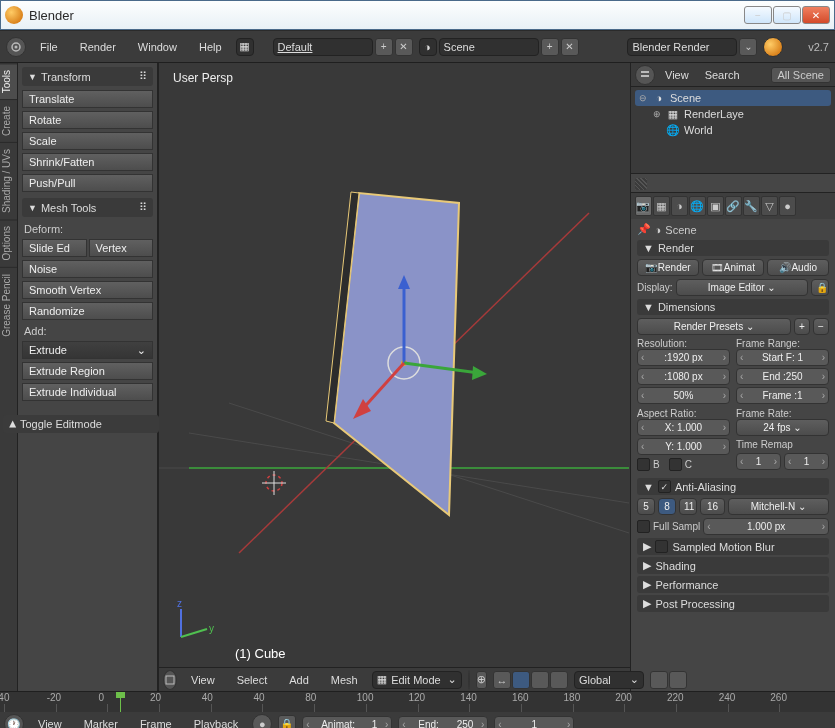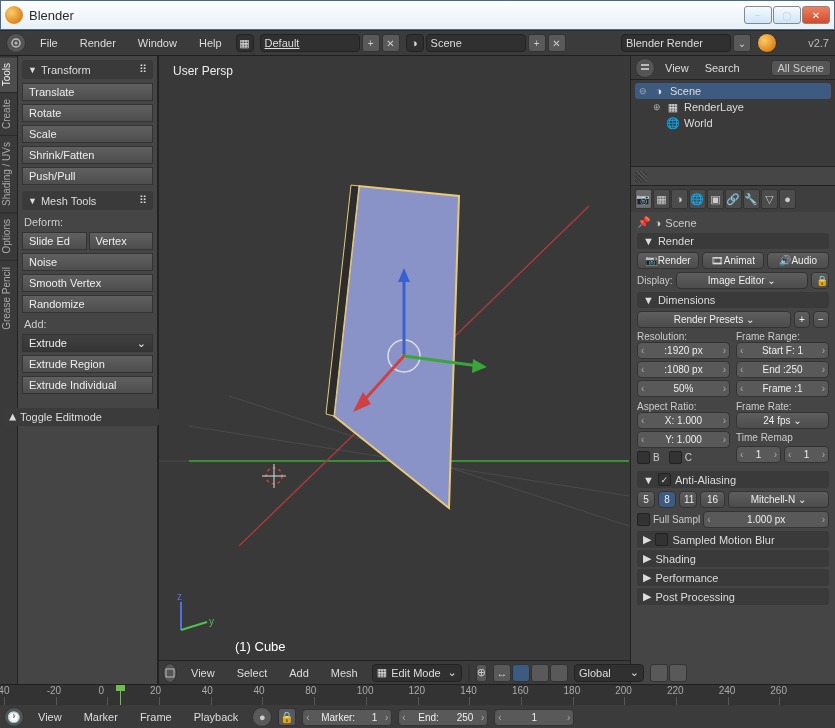--- a/index.html
+++ b/index.html
@@ -9,21 +9,21 @@
 .titlebar { height: 30px; background: linear-gradient(#fdfefe, #e8f0f6); display: flex; align-items: center; padding: 0 4px; border: 1px solid #4a6a8a; }
 .titlebar .app-icon { width: 18px; height: 18px; background: radial-gradient(circle at 35% 35%, #ffcc66, #cc6600); border-radius: 50%; margin-right: 6px; }
 .titlebar .title { color: #2a2a2a; font-size: 13px; flex: 1; }
 .titlebar .win-btns { display: flex; }
 .titlebar .win-btn { width: 28px; height: 18px; margin-left: 1px; border: 1px solid #888; border-radius: 3px; display: flex; align-items: center; justify-content: center; font-size: 10px; }
 .win-min { background: linear-gradient(#f5faff,#cfe6fb); }
 .win-max { background: linear-gradient(#f5faff,#cfe6fb); }
 .win-close { background: linear-gradient(#f08060,#d34a2a); width: 44px; color: #fff; }
 
 
-.topbar { height: 26px; background: #3b3b3b; border-top: 1px solid #2a2a2a; border-bottom: 1px solid #1f1f1f; display: flex; align-items: center; padding: 0 6px; gap: 6px; }
+.topbar { height: 33px; background: #3b3b3b; border-top: 1px solid #2a2a2a; border-bottom: 1px solid #1f1f1f; display: flex; align-items: center; padding: 0 6px; gap: 6px; }
 .round-btn { width: 20px; height: 20px; border-radius: 50%; background: #555; border: 1px solid #333; display:flex; align-items:center; justify-content:center;}
 .menu-item { color: #ddd; padding: 2px 8px; cursor: default; }
 .selector { display: flex; align-items: center; height: 18px; }
 .selector .box { background: #303030; border: 1px solid #222; border-radius: 4px; height: 18px; display: flex; align-items: center; padding: 0 4px; color: #ddd; }
 .selector .btn-sm { width: 18px; height: 18px; background: #595959; border: 1px solid #333; border-radius: 3px; margin-left: 2px; display:flex; align-items:center; justify-content:center; font-size:10px; }
 .version { color: #bbb; margin-left: auto; }
 
 
 .main { display: flex; height: 628px; }
 .left-tabs { width: 18px; background: #3a3a3a; border-right: 1px solid #222; display: flex; flex-direction: column; }
@@ -107,21 +107,21 @@
         <circle cx="6" cy="6" r="1.5" fill="#bbb"></circle>
       </svg>
   </div>
   <div class="menu-item">File</div>
   <div class="menu-item">Render</div>
   <div class="menu-item">Window</div>
   <div class="menu-item">Help</div>
 
   <div class="selector">
     <div class="box" style="width:18px; justify-content:center;">▦</div>
-    <div class="box" style="width:100px; margin-left:6px;text-decoration:underline;">Default</div>
+    <div class="box" style="width:100px; margin-left:19px;text-decoration:underline;">Default</div>
     <div class="btn-sm">+</div>
     <div class="btn-sm">✕</div>
   </div>
 
   <div class="selector">
     <div class="box" style="width:18px; justify-content:center;">◑</div>
     <div class="box" style="width:100px; margin-left:2px;">Scene</div>
     <div class="btn-sm">+</div>
     <div class="btn-sm">✕</div>
   </div>
@@ -471,17 +471,17 @@
       </div>
   </div>
   <div class="timeline-hdr">
     <div class="round-btn">🕐</div>
     <div class="menu-item">View</div>
     <div class="menu-item">Marker</div>
     <div class="menu-item">Frame</div>
     <div class="menu-item">Playback</div>
     <div class="round-btn" style="background:#595959;">●</div>
     <div style="width:18px;height:18px;background:#595959;border:1px solid #333;border-radius:3px;display:flex;align-items:center;justify-content:center;">🔒</div>
-    <div class="num-field" style="width:90px;"><span>Marker:</span>&nbsp;<span style="float:right;margin-right:10px;">1</span></div>
+    <div class="num-field" style="width:90px;"><span>Animat:</span>&nbsp;<span style="float:right;margin-right:10px;">1</span></div>
     <div class="num-field" style="width:90px;"><span>End:</span>&nbsp;<span style="float:right;margin-right:10px;">250</span></div>
     <div class="num-field" style="width:80px;">1</div>
   </div>
 </div>
 
 </body></html>

